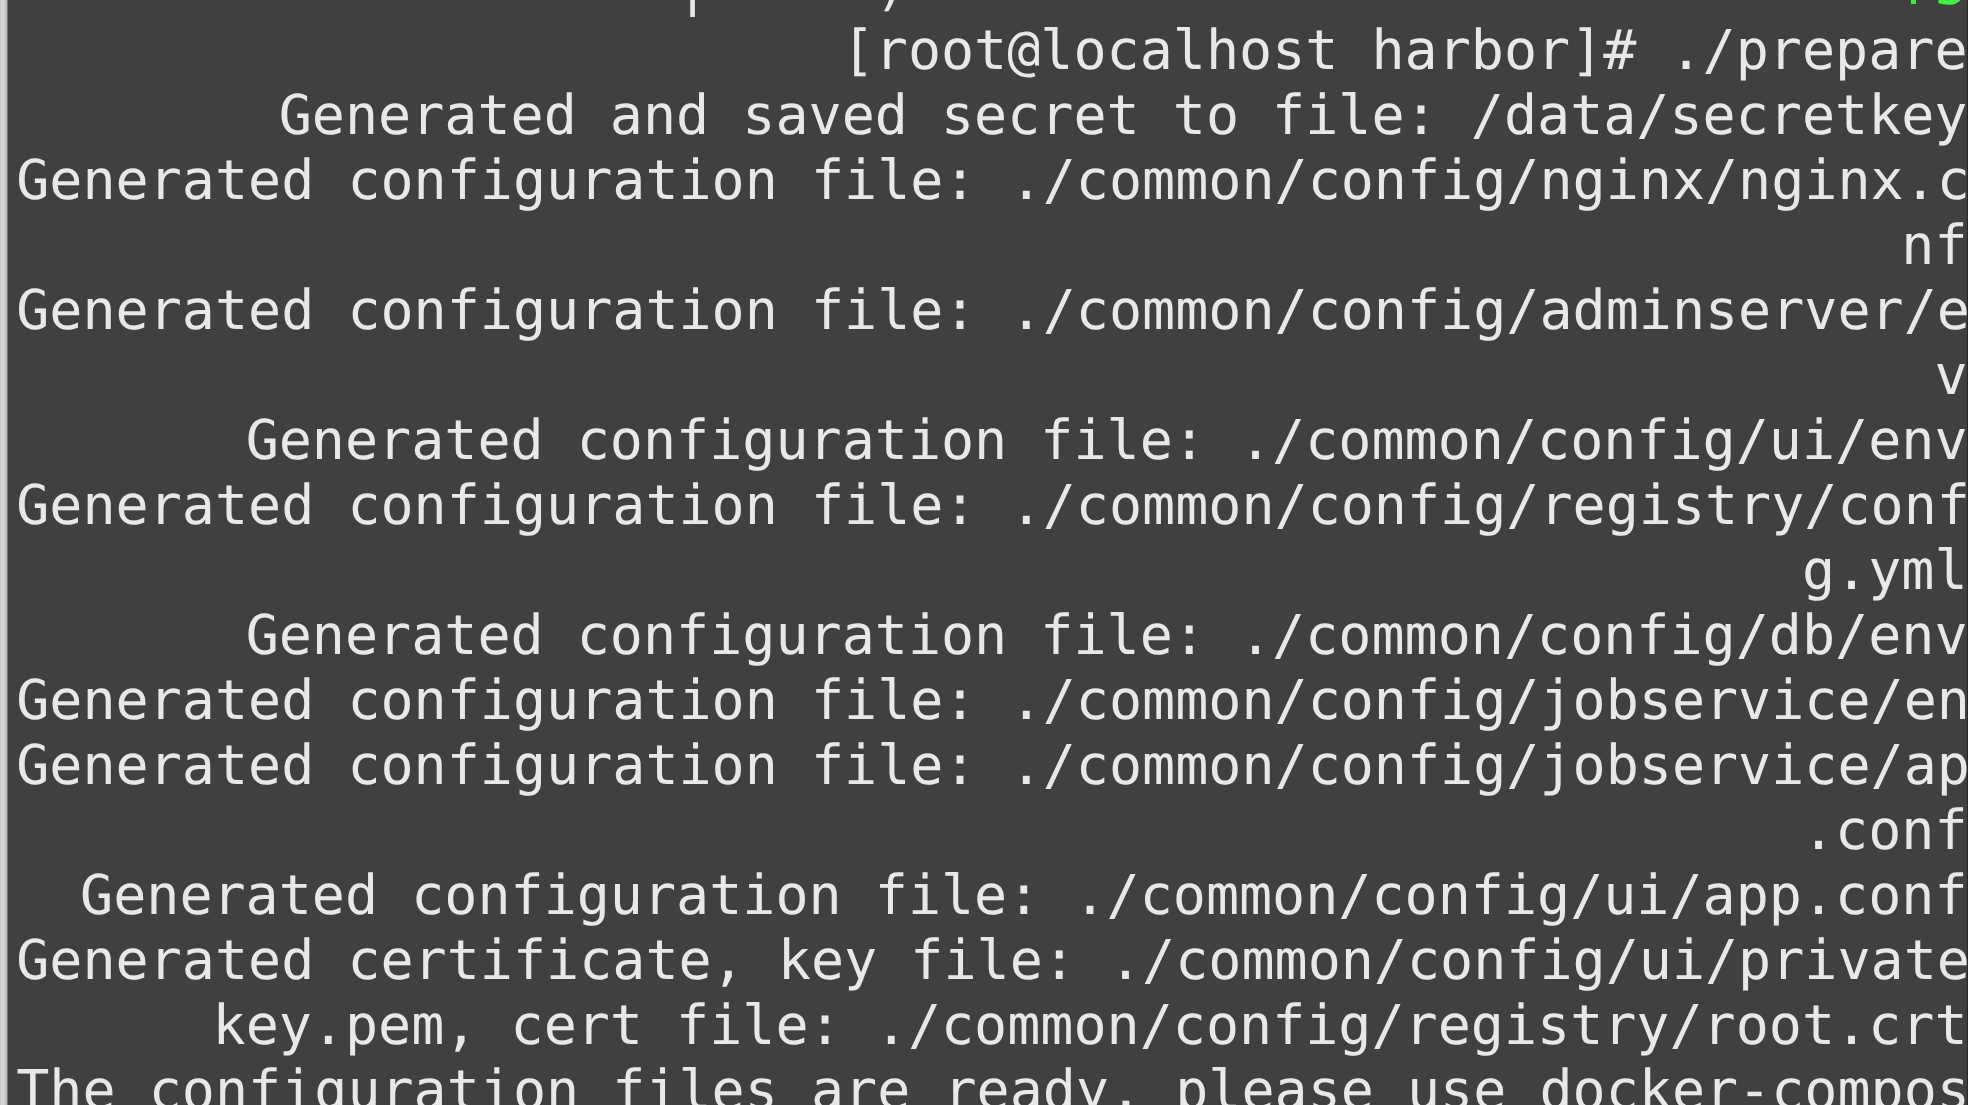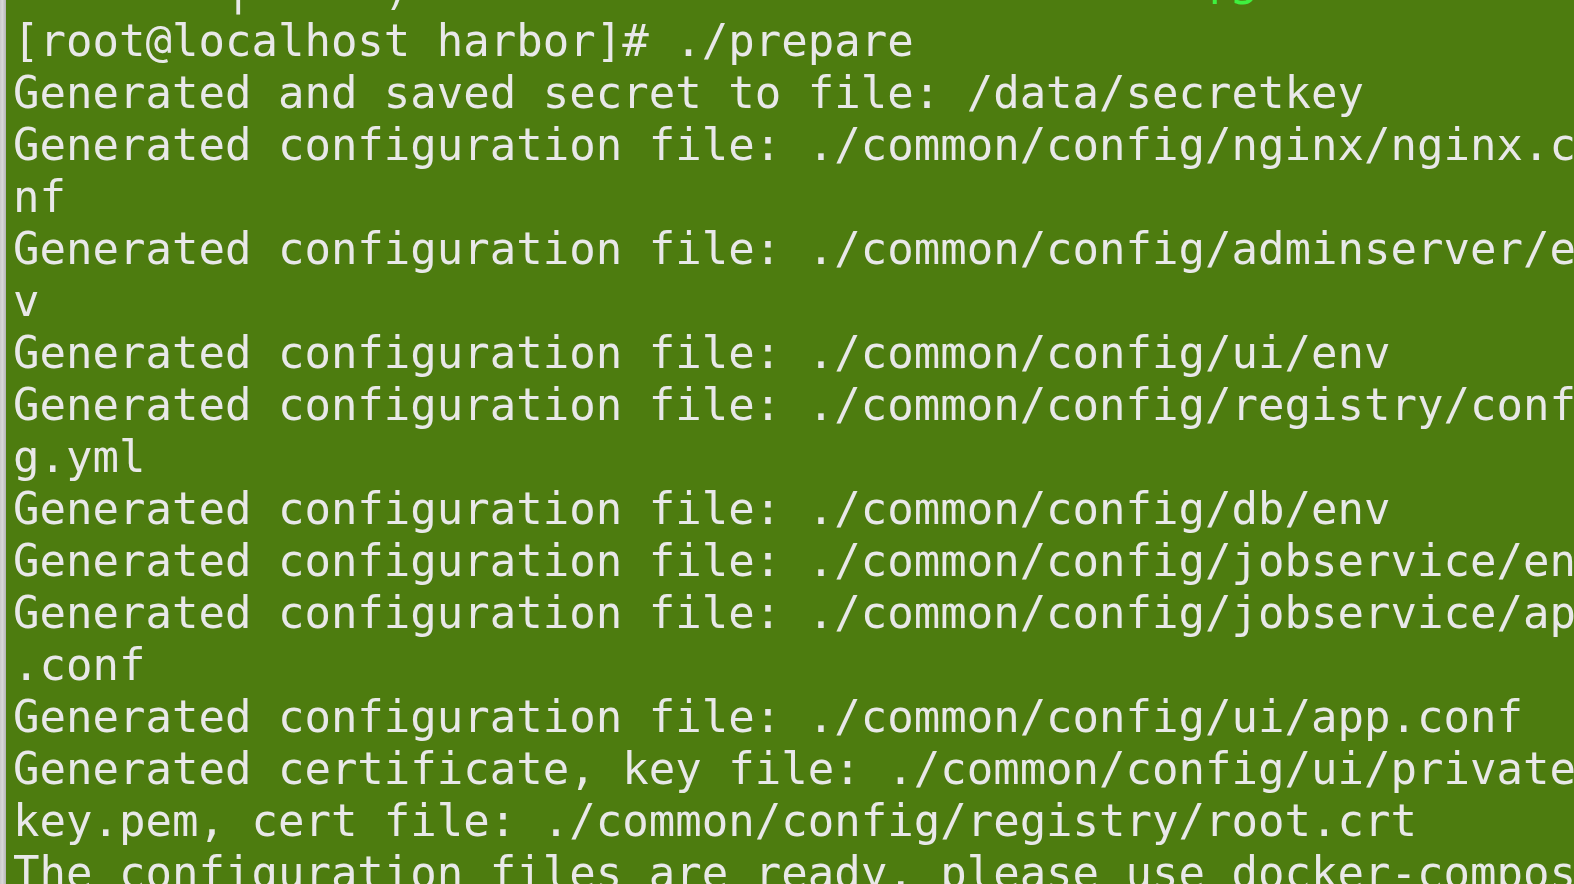--- a/index.html
+++ b/index.html
@@ -12,22 +12,23 @@
     width: 1574px;
     height: 884px;
     overflow: hidden;
     font-family: "DejaVu Sans Mono", "Liberation Mono", monospace;
   }
 
   #terminal-window {
     position: relative;
     width: 1574px;
     height: 884px;
-    background: #4d7c0f;
+    background: #404040;
     overflow: hidden;
+    text-align: right;
   }
 
   
   #left-edge {
     position: absolute;
     left: 0;
     top: 0;
     width: 6px;
     height: 884px;
     background: linear-gradient(to right, #c9c9c9 0%, #d8d8d8 40%, #b4b4b4 100%);

